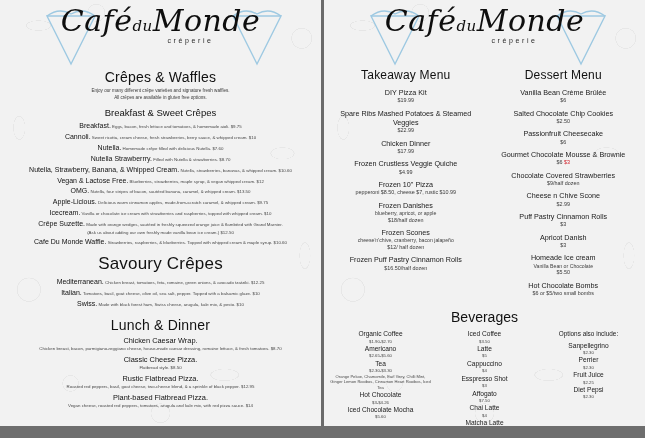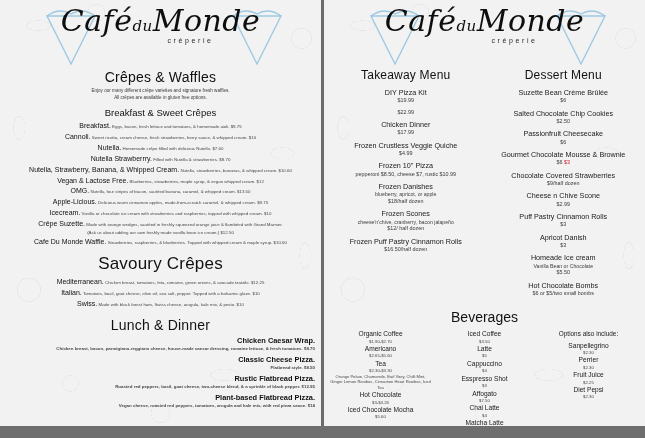--- a/index.html
+++ b/index.html
@@ -34,21 +34,21 @@
   
   h2.sec{font-family:"Liberation Sans",sans-serif;font-weight:400;font-size:17px;color:#111;text-align:center;margin:7px 0 3px;letter-spacing:.2px;}
   h2.sec.big{font-size:14px;}
   .blurb{text-align:center;font-size:4.6px;color:#3a3a3a;line-height:1.45;margin:0 0 4px;}
   h3.sub{font-size:9.5px;font-weight:400;color:#111;text-align:center;margin:6px 0 3px;}
 
   
   .line{text-align:center;font-size:4.4px;line-height:1.55;color:#3c3c3c;margin:0;}
   .line .nm{font-size:7px;color:#111;}
   .line .ds{font-size:4.4px;color:#474747;}
-  .centered-item{text-align:right;margin:0 0 3px;font-weight:bold;}
+  .centered-item{text-align:center;margin:0 0 3px;}
   .centered-item .nm{display:block;font-size:7.4px;color:#111;line-height:1.3;}
   .centered-item .ds{display:block;font-size:4.4px;color:#474747;line-height:1.45;}
 
   
   .two-col{display:flex;gap:6px;}
   .col{flex:1;}
   .col h2.sec{font-size:12px;margin:4px 0 6px;}
   .ritem{text-align:center;margin-bottom:4px;}
   .ritem .nm{display:block;font-size:7.2px;color:#1a1a1a;line-height:1.3;}
   .ritem .sub2{display:block;font-size:5.2px;color:#3f3f3f;line-height:1.3;}
@@ -168,20 +168,21 @@
 
       <div class="two-col">
 
         <div class="col">
           <h2 class="sec">Takeaway Menu</h2>
           <div class="ritem">
               <span class="nm">DIY Pizza Kit</span>
               <span class="pr">$19.99</span>
             </div>
           <div class="ritem">
+              <span class="nm">Spare Ribs Mashed Potatoes &amp; Steamed Veggies</span>
               <span class="pr">$22.99</span>
             </div>
           <div class="ritem">
               <span class="nm">Chicken Dinner</span>
               <span class="pr">$17.99</span>
             </div>
           <div class="ritem">
               <span class="nm">Frozen Crustless Veggie Quiche</span>
               <span class="pr">$4.99</span>
             </div>
@@ -201,21 +202,21 @@
             </div>
           <div class="ritem">
               <span class="nm">Frozen Puff Pastry Cinnamon Rolls</span>
               <span class="pr">$16.50/half dozen</span>
             </div>
         </div>
 
         <div class="col">
           <h2 class="sec">Dessert Menu</h2>
           <div class="ritem">
-              <span class="nm">Suzette Bean Crème Brûlée</span>
+              <span class="nm">Vanilla Bean Crème Brûlée</span>
               <span class="pr">$6</span>
             </div>
           <div class="ritem">
               <span class="nm">Salted Chocolate Chip Cookies</span>
               <span class="pr">$2.50</span>
             </div>
           <div class="ritem">
               <span class="nm">Passionfruit Cheesecake</span>
               <span class="pr">$6</span>
             </div>

